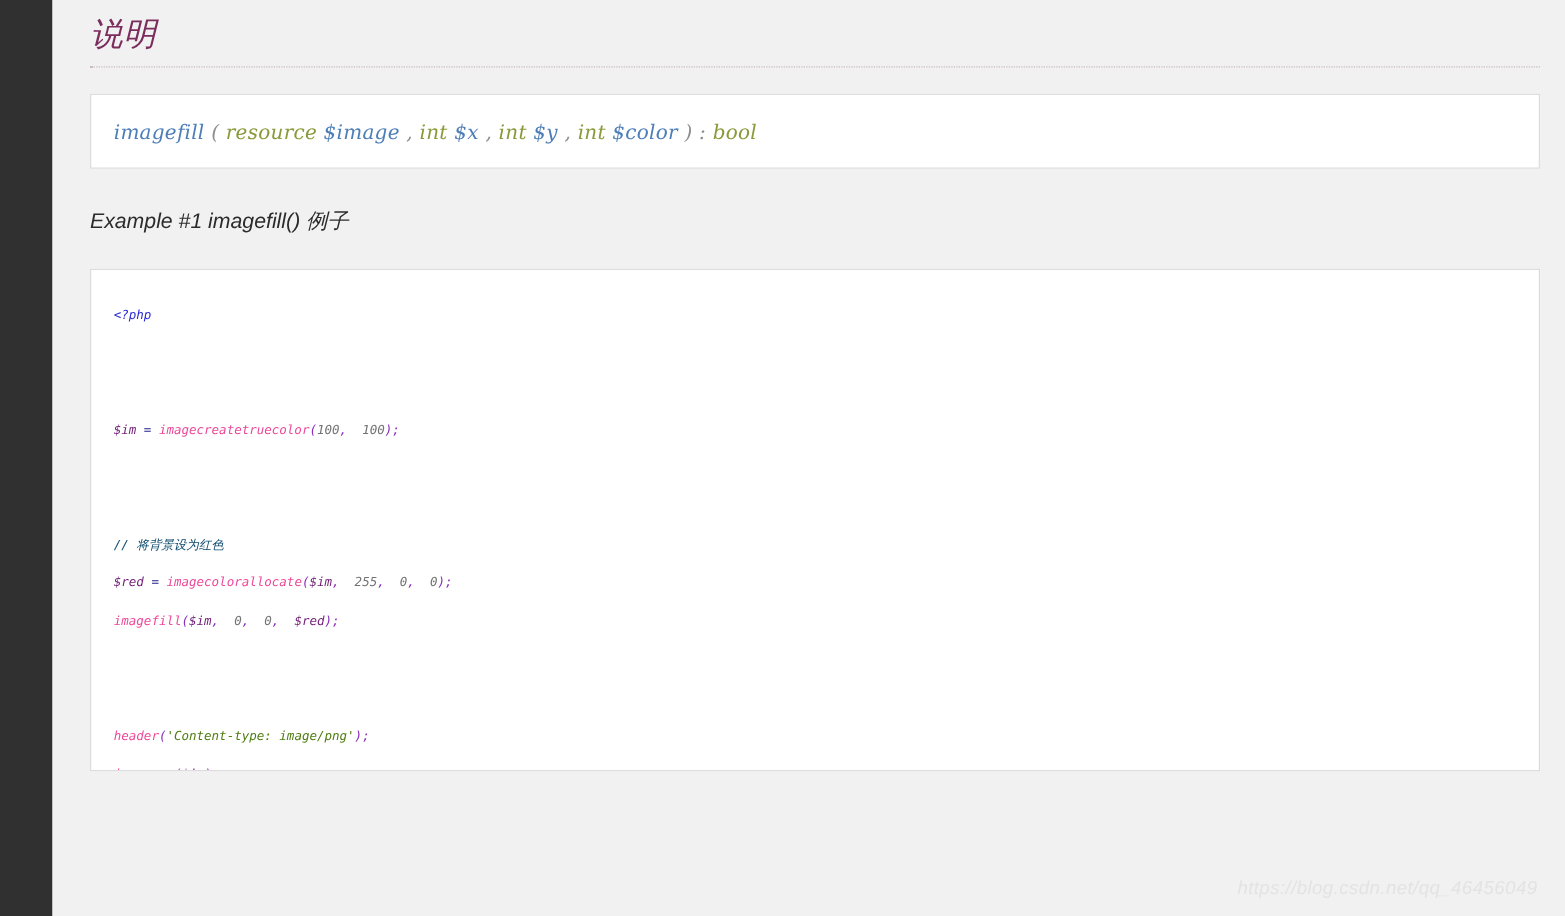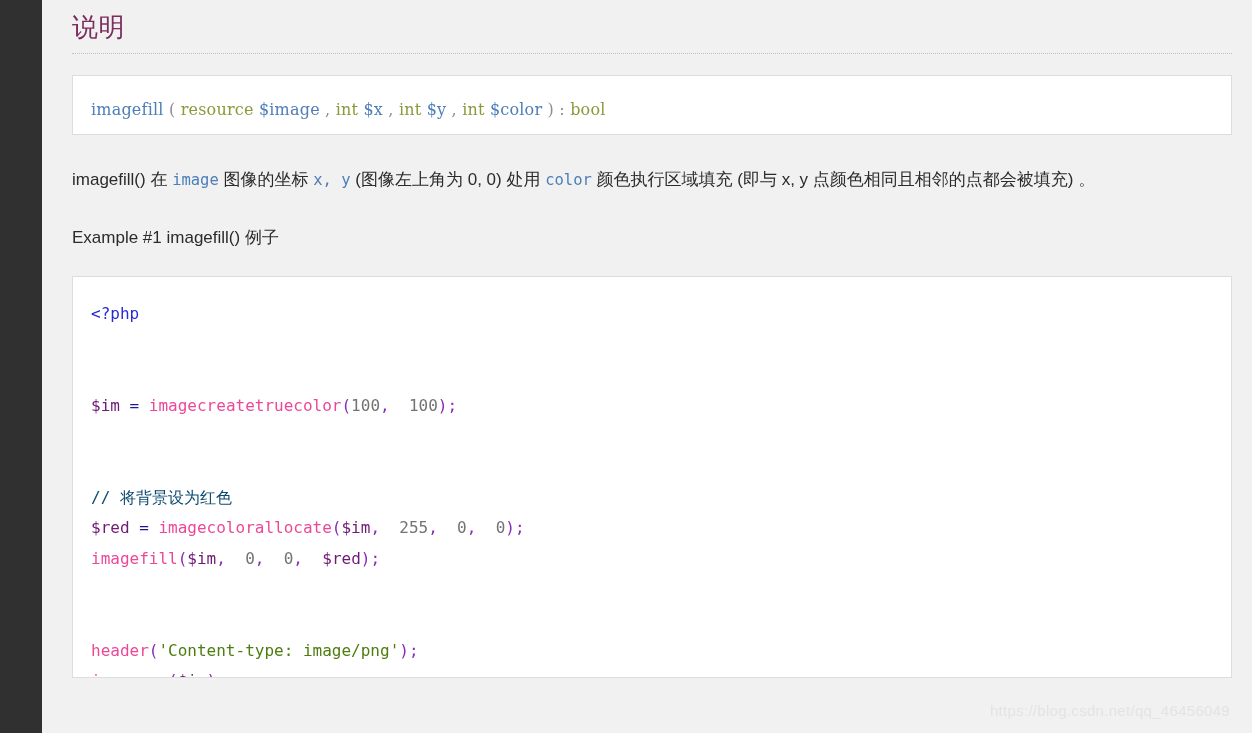--- a/index.html
+++ b/index.html
@@ -13,20 +13,21 @@
     background: #f1f1f1;
     font-family: "Liberation Sans", sans-serif;
     -webkit-font-smoothing: antialiased;
   }
 
   #page {
     position: relative;
     width: 1252px;
     height: 607px;
     display: flex;
+    font-style: italic;
   }
 
   
   #left-rail {
     width: 42px;
     min-width: 42px;
     height: 733px;
     background: #303030;
   }
 
@@ -61,23 +62,24 @@
 
   
   .code-panel {
     background: #ffffff;
     border: 1px solid #dddddd;
     box-sizing: border-box;
   }
 
   #signature-panel {
     margin-top: 21px;
-    padding: 24px 18px;
+    padding: 6px 18px;
     height: 60px;
     display: flex;
+    align-items: center;
   }
 
   .methodsynopsis {
     font-family: "DejaVu Serif", "Liberation Serif", serif;
     font-size: 16px;
     color: #555555;
     white-space: nowrap;
     letter-spacing: 0.2px;
   }
   .tok-methodname { color: #4d7eb8; }
@@ -115,21 +117,21 @@
     margin-top: 26px;
     padding: 22px 18px 20px 18px;
     height: 402px;
     overflow: hidden;
     position: relative;
   }
 
   #code-listing {
     margin: 0;
     font-family: "DejaVu Sans Mono", "Liberation Mono", monospace;
-    font-size: 16px;
+    font-size: 10px;
     line-height: 30.6px;
     white-space: pre;
     color: #2b2b2b;
     tab-size: 4;
   }
   .c-tag     { color: #2929d6; }
   .c-var     { color: #701a75; }
   .c-op      { color: #1a1a8c; }
   .c-func    { color: #ec4899; }
   .c-punct   { color: #8b2bb9; }
@@ -161,21 +163,20 @@
 
   <div id="content">
 
     <h2 id="section-heading">说明</h2>
     <hr id="heading-rule">
 
     <div id="signature-panel" class="code-panel">
       <div class="methodsynopsis" id="signature-line"><span class="tok-methodname">imagefill</span><span class="tok-punct"> ( </span><span class="tok-type">resource</span><span class="tok-punct"> </span><span class="tok-param">$image</span><span class="tok-punct"> , </span><span class="tok-type">int</span><span class="tok-punct"> </span><span class="tok-param">$x</span><span class="tok-punct"> , </span><span class="tok-type">int</span><span class="tok-punct"> </span><span class="tok-param">$y</span><span class="tok-punct"> , </span><span class="tok-type">int</span><span class="tok-punct"> </span><span class="tok-param">$color</span><span class="tok-punct"> ) </span><span class="tok-punct">: </span><span class="tok-rettype">bool</span></div>
     </div>
 
-    <p id="description"><span>imagefill() 在 </span><span class="ic">image</span><span> 图像的坐标 </span><span class="ic">x, y</span><span> (图像左上角为 0, 0) 处用 </span><span class="ic">color</span><span> 颜色执行区域填充 (即与 x, y 点颜色相同且相邻的点都会被填充) 。</span></p>
 
     <p id="example-title">Example #1 imagefill() 例子</p>
 
     <div id="example-panel" class="code-panel">
       <pre id="code-listing"><span style="display: block;"><span class="c-tag">&lt;?php</span></span><span class="c-blank" style="display: block;">&nbsp;</span><span class="c-blank" style="display: block;">&nbsp;</span><span style="display: block;"><span class="c-var">$im</span><span class="c-op"> = </span><span class="c-func">imagecreatetruecolor</span><span class="c-punct">(</span><span class="c-num">100</span><span class="c-punct">, </span><span class="c-num"> 100</span><span class="c-punct">)</span><span class="c-punct">;</span></span><span class="c-blank" style="display: block;">&nbsp;</span><span class="c-blank" style="display: block;">&nbsp;</span><span style="display: block;"><span class="c-comment">// 将背景设为红色</span></span><span style="display: block;"><span class="c-var">$red</span><span class="c-op"> = </span><span class="c-func">imagecolorallocate</span><span class="c-punct">(</span><span class="c-var">$im</span><span class="c-punct">,  </span><span class="c-num">255</span><span class="c-punct">,  </span><span class="c-num">0</span><span class="c-punct">,  </span><span class="c-num">0</span><span class="c-punct">)</span><span class="c-punct">;</span></span><span style="display: block;"><span class="c-func">imagefill</span><span class="c-punct">(</span><span class="c-var">$im</span><span class="c-punct">,  </span><span class="c-num">0</span><span class="c-punct">,  </span><span class="c-num">0</span><span class="c-punct">,  </span><span class="c-var">$red</span><span class="c-punct">)</span><span class="c-punct">;</span></span><span class="c-blank" style="display: block;">&nbsp;</span><span class="c-blank" style="display: block;">&nbsp;</span><span style="display: block;"><span class="c-func">header</span><span class="c-punct">(</span><span class="c-str">'Content-type: image/png'</span><span class="c-punct">)</span><span class="c-punct">;</span></span><span style="display: block;"><span class="c-func">imagepng</span><span class="c-punct">(</span><span class="c-var">$im</span><span class="c-punct">)</span><span class="c-punct">;</span></span></pre>
     </div>
 
     <div id="watermark">https://blog.csdn.net/qq_46456049</div>
 
   </div>

